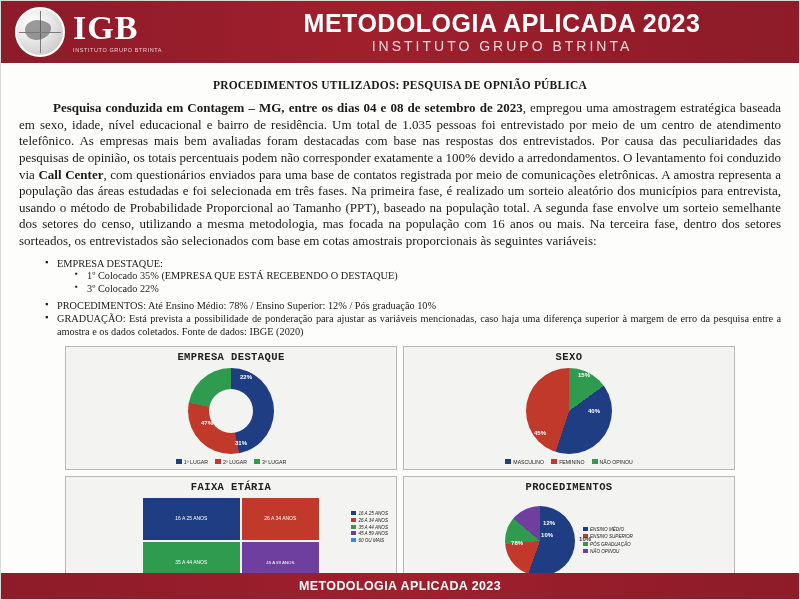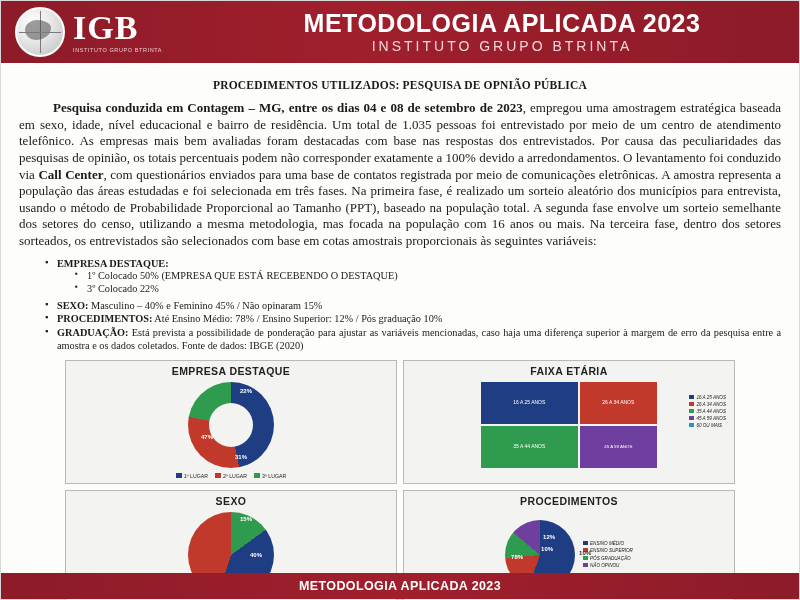--- a/index.html
+++ b/index.html
@@ -82,32 +82,32 @@
     text-align:justify;
   }
   .bullets>li:before{
     content:"\25AA";position:absolute;left:0;top:-1px;font-size:9px;color:#111;
   }
   .sub-list{margin:0 0 4px 18px;padding:0;list-style:none;font-size:10.3px;}
   .sub-list>li{position:relative;padding-left:12px;line-height:1.22;}
   .sub-list>li:before{
     content:"\25AA";position:absolute;left:0;top:-1px;font-size:8px;color:#111;
   }
-  .lbl{font-weight:bold;}
+  .lbl{font-weight:normal;}
   
   .charts{
     display:grid;grid-template-columns:1fr 1fr;gap:6px;
     margin:7px 46px 0 46px;
   }
   .chart-card{
     border:1px solid #b9b9b9;background:#f3f3f1;
     padding:3px 4px 4px 4px;position:relative;
   }
   .chart-title{
-    text-align:center;font-family:Liberation Sans, sans-serif;
+    text-align:center;font-family:Liberation Mono, monospace;
     font-weight:bold;font-size:10.5px;letter-spacing:.4px;color:#222;
     margin:1px 0 2px 0;
   }
   .chart-body{height:92px;display:flex;align-items:center;justify-content:center;position:relative;}
   .legend{
     display:flex;justify-content:center;gap:7px;flex-wrap:wrap;
     font-family:"Liberation Sans",sans-serif;font-size:5.2px;color:#222;
     margin-top:1px;
   }
   .legend span.sw{display:inline-block;width:6px;height:5px;margin-right:2px;vertical-align:middle;}
@@ -184,26 +184,23 @@
     <div class="doc-title">PROCEDIMENTOS UTILIZADOS: PESQUISA DE OPNIÃO PÚBLICA</div>
 
     <p class="para">
       <b>Pesquisa conduzida em  Contagem – MG, entre os dias 04 e 08 de setembro de 2023</b><span>, empregou uma amostragem estratégica baseada em sexo, idade, nível educacional e bairro de residência. Um total de 1.035 pessoas foi entrevistado por meio de um centro de atendimento telefônico. As empresas mais bem avaliadas foram destacadas com base nas respostas dos entrevistados. Por causa das peculiaridades das pesquisas de opinião, os totais percentuais podem não corresponder exatamente a 100% devido a arredondamentos. O levantamento foi conduzido via </span><b>Call Center</b><span>, com questionários enviados para uma base de contatos registrada por meio de comunicações eletrônicas. A amostra representa a população das áreas estudadas e foi selecionada em três fases. Na primeira fase, é realizado um sorteio aleatório dos municípios para entrevista, usando o método de Probabilidade Proporcional ao Tamanho (PPT), baseado na população total. A segunda fase envolve um sorteio semelhante dos setores do censo, utilizando a mesma metodologia, mas focada na população com 16 anos ou mais. Na terceira fase, dentro dos setores sorteados, os entrevistados são selecionados com base em cotas amostrais proporcionais às seguintes variáveis:</span>
     </p>
 
     <ul class="bullets">
       <li>
         <span class="lbl">EMPRESA DESTAQUE:</span>
         <ul class="sub-list">
-          <li>1º Colocado 50% (EMPRESA QUE ESTÁ RECEBENDO O DESTAQUE)</li>
+          <li>1º Colocado 35% (EMPRESA QUE ESTÁ RECEBENDO O DESTAQUE)</li>
           <li>3º Colocado 22%</li>
         </ul>
-      </li>
-      <li>
-        <span class="lbl">SEXO:</span><span> Masculino – 40% e Feminino 45% / Não opinaram 15%</span>
       </li>
       <li>
         <span class="lbl">PROCEDIMENTOS:</span><span> Até Ensino Médio: 78% / Ensino Superior: 12% / Pós graduação 10%</span>
       </li>
       <li>
         <span class="lbl">GRADUAÇÃO:</span><span> Está prevista a possibilidade de ponderação para ajustar as variáveis mencionadas, caso haja uma diferença superior à margem de erro da pesquisa entre a amostra e os dados coletados. Fonte de dados: IBGE (2020)</span>
       </li>
     </ul>
 
     <div class="charts">
@@ -219,51 +216,51 @@
           </div>
         </div>
         <div class="legend">
           <span><span class="sw" style="background:#1f3d82"></span><i>1º LUGAR</i></span>
           <span><span class="sw" style="background:#c0392b"></span><i>2º LUGAR</i></span>
           <span><span class="sw" style="background:#2e9b4f"></span><i>3º LUGAR</i></span>
         </div>
       </div>
 
       <div class="chart-card">
+        <div class="chart-title">SEXO</div>
+        <div class="chart-body">
+          <div class="pie" style="background:conic-gradient(#2e9b4f 0deg 54deg, #1f3d82 54deg 198deg, #c0392b 198deg 360deg);">
+            <div class="slice-lbl" style="left:52px;top:4px;">15%</div>
+            <div class="slice-lbl" style="left:62px;top:40px;">40%</div>
+            <div class="slice-lbl" style="left:8px;top:62px;">45%</div>
+          </div>
+        </div>
+        <div class="legend">
+          <span><span class="sw" style="background:#1f3d82"></span><i>MASCULINO</i></span>
+          <span><span class="sw" style="background:#c0392b"></span><i>FEMININO</i></span>
+          <span><span class="sw" style="background:#2e9b4f"></span><i>NÃO OPINOU</i></span>
+        </div>
+      </div>
+
+      <div class="chart-card">
         <div class="chart-title">FAIXA ETÁRIA</div>
         <div class="chart-body">
           <div class="treemap">
             <div class="tm" style="background:#1f3d82">16 A 25 ANOS</div>
             <div class="tm" style="background:#c0392b">26 A 34 ANOS</div>
             <div class="tm" style="background:#2e9b4f">35 A 44 ANOS</div>
             <div class="tm small" style="background:#6f3fa0">45 A 59 ANOS</div>
           </div>
           <div class="legend-right">
             <div><span class="sw" style="background:#1f3d82"></span><i>16 A 25 ANOS</i></div>
             <div><span class="sw" style="background:#c0392b"></span><i>26 A 34 ANOS</i></div>
             <div><span class="sw" style="background:#2e9b4f"></span><i>35 A 44 ANOS</i></div>
             <div><span class="sw" style="background:#6f3fa0"></span><i>45 A 59 ANOS</i></div>
             <div><span class="sw" style="background:#2f8fcf"></span><i>60 OU MAIS</i></div>
           </div>
-        </div>
-      </div>
-
-      <div class="chart-card">
-        <div class="chart-title">SEXO</div>
-        <div class="chart-body">
-          <div class="pie" style="background:conic-gradient(#2e9b4f 0deg 54deg, #1f3d82 54deg 198deg, #c0392b 198deg 360deg);">
-            <div class="slice-lbl" style="left:52px;top:4px;">15%</div>
-            <div class="slice-lbl" style="left:62px;top:40px;">40%</div>
-            <div class="slice-lbl" style="left:8px;top:62px;">45%</div>
-          </div>
-        </div>
-        <div class="legend">
-          <span><span class="sw" style="background:#1f3d82"></span><i>MASCULINO</i></span>
-          <span><span class="sw" style="background:#c0392b"></span><i>FEMININO</i></span>
-          <span><span class="sw" style="background:#2e9b4f"></span><i>NÃO OPINOU</i></span>
         </div>
       </div>
 
       <div class="chart-card">
         <div class="chart-title">PROCEDIMENTOS</div>
         <div class="chart-body">
           <div class="pie-wrap">
             <div class="pie" style="width:70px;height:70px;background:conic-gradient(#1f3d82 0deg 200deg, #c0392b 200deg 265deg, #2e9b4f 265deg 310deg, #6f3fa0 310deg 360deg);">
               <div class="slice-lbl" style="left:6px;top:34px;">78%</div>
               <div class="slice-lbl" style="left:38px;top:14px;">12%</div>

